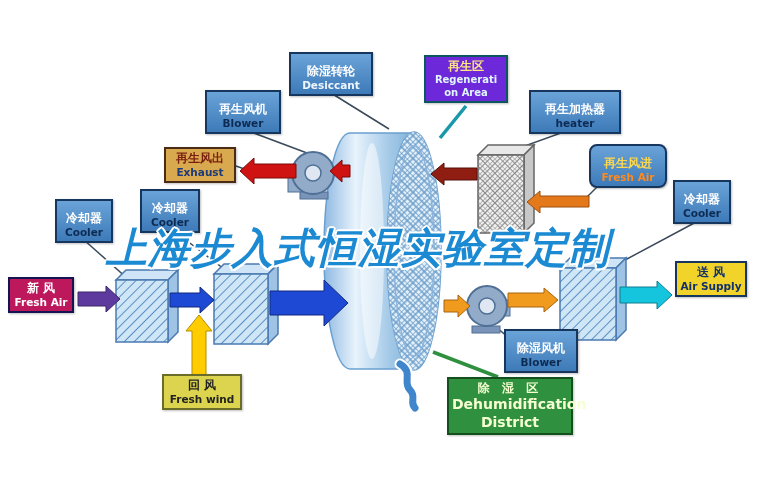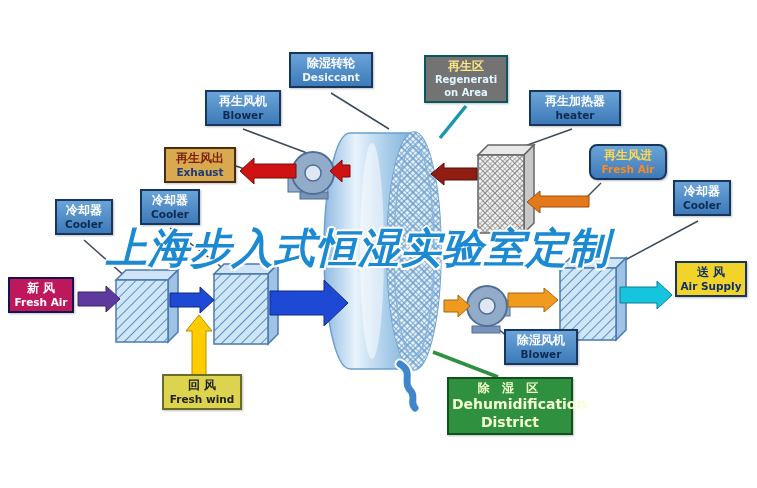--- a/index.html
+++ b/index.html
@@ -11,24 +11,24 @@
 
   
   .lbl{
     position:absolute;z-index:4;border:2px solid #17365d;text-align:center;
     font-weight:bold;padding:2px 3px;line-height:1.25;box-sizing:border-box;
     box-shadow:1px 1px 2px rgba(0,0,0,.25);
   }
   .lbl .zh{font-size:12px;white-space:nowrap;}
   .lbl .en{font-size:10.5px;white-space:nowrap;}
   .blue{background:linear-gradient(#6aa3d8,#3d7ab8);}
-  .blue .zh{color:#ffffff;}
+  .blue .zh{color:#ffffff;margin-top:8px;}
   .blue .en{color:#0d2b52;}
   .en-light{color:#eef5ff !important;}
-  .teal{background:#737373;border-color:#0c5660;}
+  .teal{background:#6d28d9;border-color:#0c5660;}
   .teal .zh{color:#ffe680;}
   .teal .en{color:#dff6ff;font-size:10px;}
   .tan{background:#d8a94e;border-color:#4a2c14;}
   .tan .zh{color:#7a1f10;}
   .tan .en{color:#1d3a7a;}
   .blue .zh.gold{color:#ffd94d;}
   .blue .en.orange{color:#ff8a1e;}
   .navy{background:#be185d;border-color:#141452;}
   .navy .zh,.navy .en{color:#ffffff;}
   .yellow{background:#f2d32a;border-color:#17365d;}

